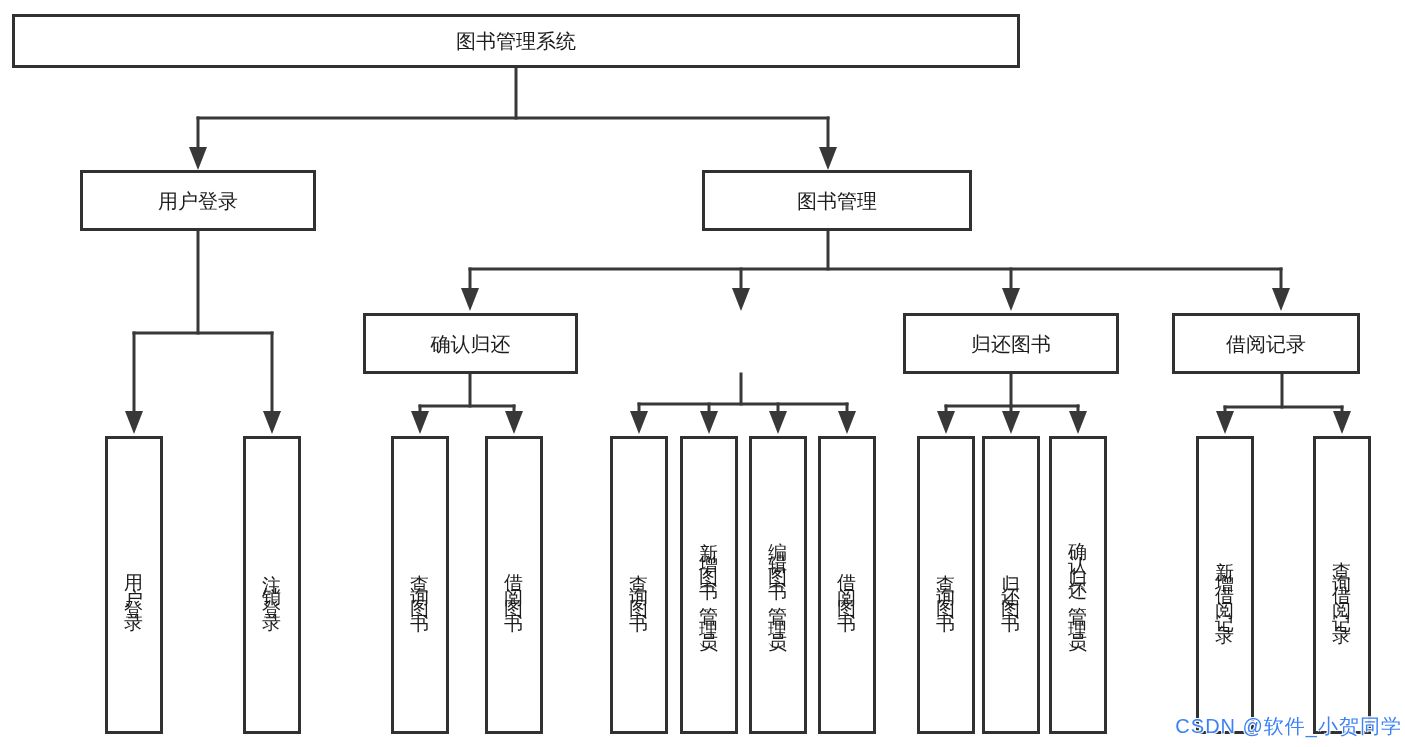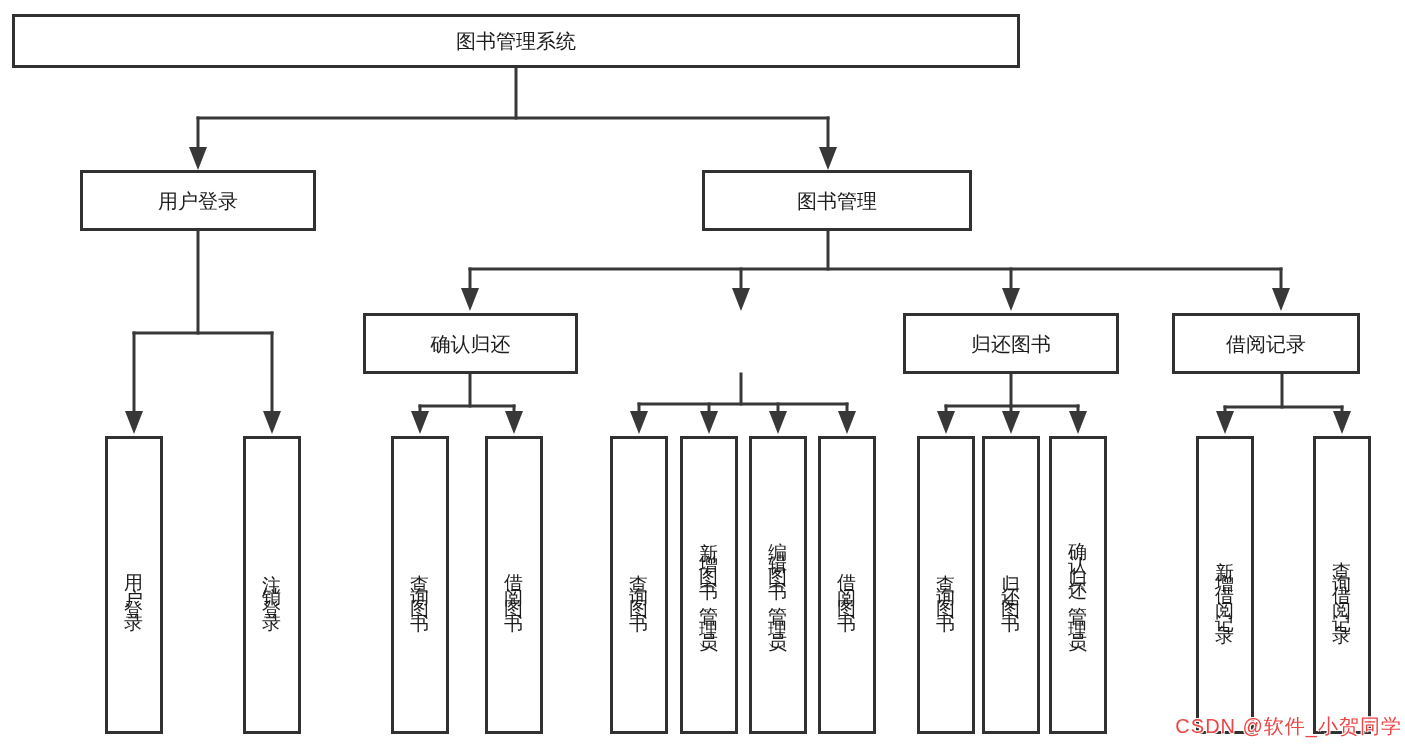--- a/index.html
+++ b/index.html
@@ -8,21 +8,21 @@
   .stage{position:absolute;left:0;top:0;width:1405px;height:747px;}
   .wires{position:absolute;left:0;top:0;z-index:1;}
   .wires line, .wires path{stroke:#383838;stroke-width:3;fill:none;stroke-linecap:square;}
   .wires polygon{fill:#383838;stroke:none;}
   .box{position:absolute;box-sizing:border-box;background:#ffffff;border:3px solid #313131;
        display:flex;align-items:center;justify-content:center;z-index:2;
        color:#1c1c1c;font-size:20px;line-height:1;white-space:nowrap;}
   .box.v span{writing-mode:vertical-rl;text-orientation:mixed;font-size:19px;
               letter-spacing:13px;line-height:1;}
   .watermark{position:absolute;right:3px;bottom:7px;z-index:6;font-size:20px;
-             color:#ef4444;letter-spacing:1px;
+             color:#3b82f6;letter-spacing:1px;
              text-shadow:1px 1px 0 rgba(255,255,255,.9),-1px -1px 0 rgba(255,255,255,.9),
                          1px -1px 0 rgba(255,255,255,.9),-1px 1px 0 rgba(255,255,255,.9);}
 </style>
 </head>
 <body>
 
 <div class="stage">
 
   <svg class="wires" width="1405" height="747" viewBox="0 0 1405 747">
 

